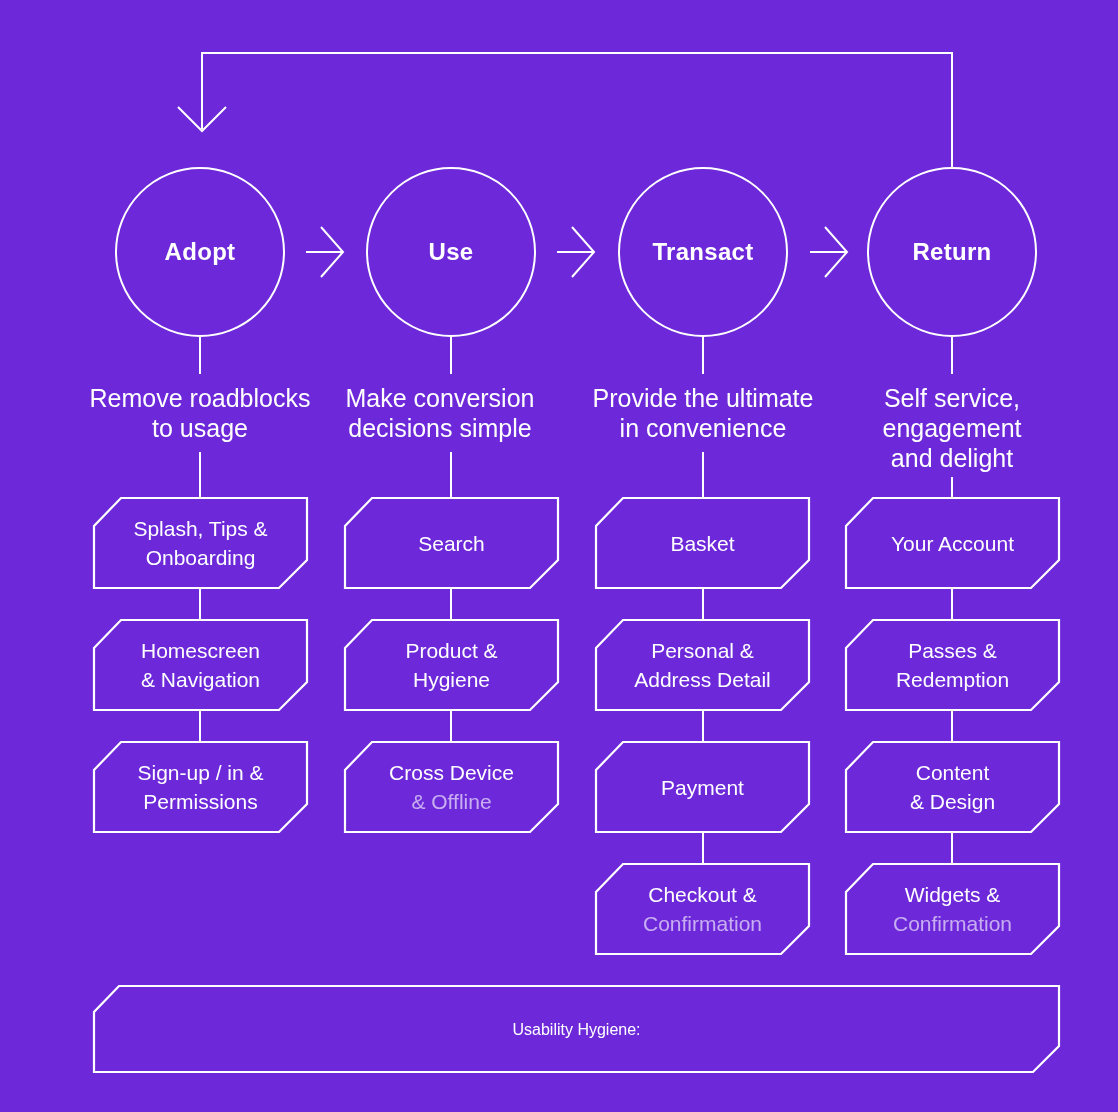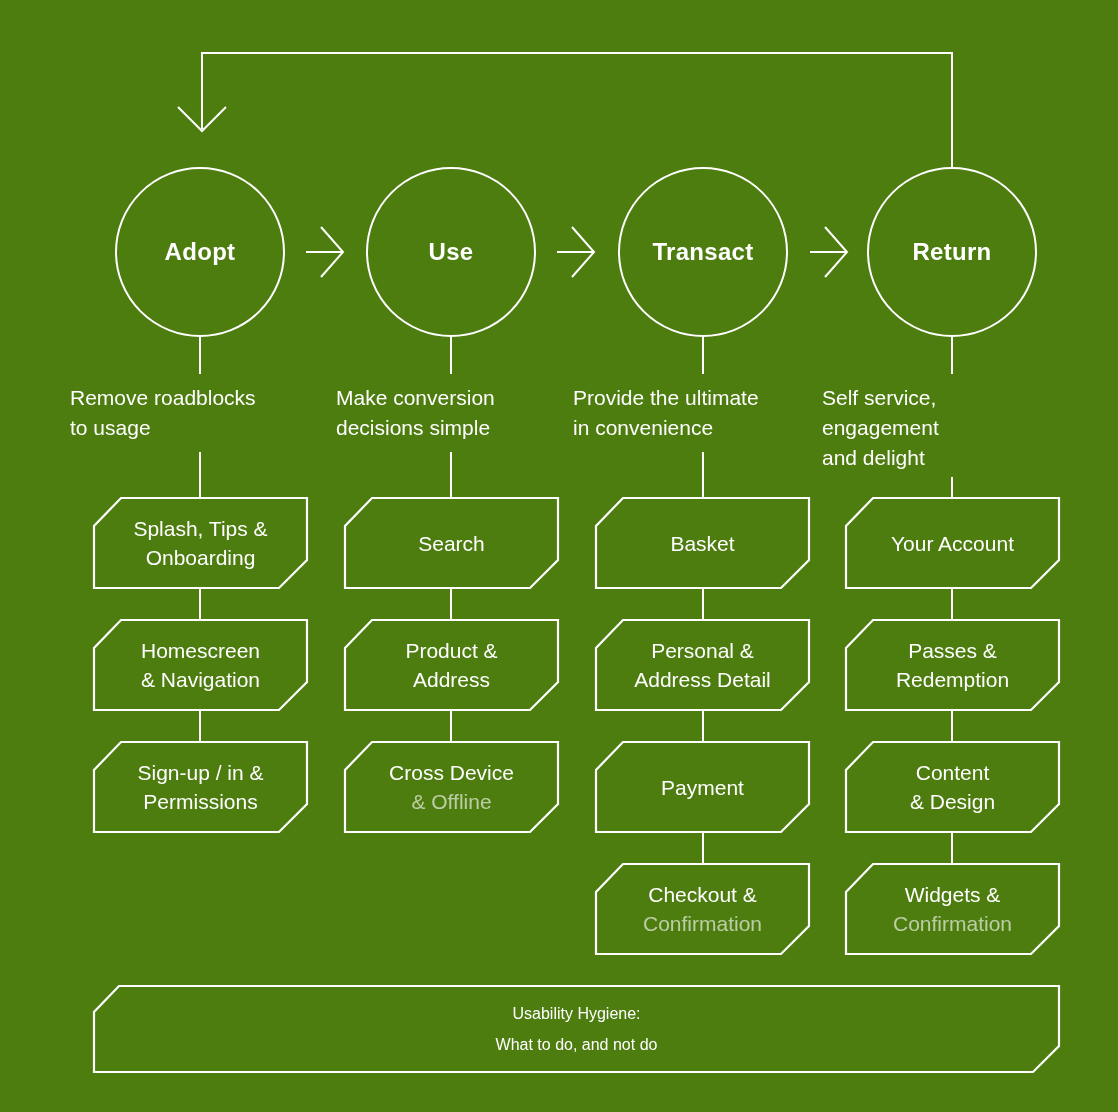--- a/index.html
+++ b/index.html
@@ -1,20 +1,20 @@
 <!DOCTYPE html>
 <html><head>
 <meta charset="utf-8">
 <style>
   html, body { margin: 0; padding: 0; background: #4285F4; }
   .canvas {
     position: relative;
     width: 1118px;
     height: 1112px;
-    background: #4d7c0f;
+    background: #6d28d9;
     font-family: "Liberation Sans", sans-serif;
     color: #ffffff;
     overflow: hidden;
   }
   svg.wires {
     position: absolute;
     left: 0; top: 0;
     width: 1118px; height: 1112px;
   }
   svg.wires path, svg.wires line, svg.wires circle {
@@ -28,22 +28,22 @@
     font-size: 24px;
     font-weight: bold;
     letter-spacing: 0.3px;
     white-space: nowrap;
     text-align: center;
   }
   .desc {
     position: absolute;
     width: 260px;
     transform: translateX(-50%);
-    text-align: left;
-    font-size: 21px;
+    text-align: center;
+    font-size: 25px;
     line-height: 30px;
     white-space: nowrap;
   }
   .node {
     position: absolute;
     width: 215px;
     height: 92px;
   }
   .node svg, .footer-box svg {
     position: absolute;
@@ -137,21 +137,21 @@
 
   <div class="stage-label" style="left:200px; top:252px;">Adopt</div>
   <div class="stage-label" style="left:451px; top:252px;">Use</div>
   <div class="stage-label" style="left:703px; top:252px;">Transact</div>
   <div class="stage-label" style="left:952px; top:252px;">Return</div>
 
   <div class="desc" style="left:200px; top:383px;">
     <div>Remove roadblocks</div>
     <div>to usage</div>
   </div>
-  <div class="desc" style="left:466px; top:383px;">
+  <div class="desc" style="left:440px; top:383px;">
     <div>Make conversion</div>
     <div>decisions simple</div>
   </div>
   <div class="desc" style="left:703px; top:383px;">
     <div>Provide the ultimate</div>
     <div>in convenience</div>
   </div>
   <div class="desc" style="left:952px; top:383px;">
     <div>Self service,</div>
     <div>engagement</div>
@@ -193,21 +193,21 @@
     <div class="node-text">
       <span>Search</span>
     </div>
   </div>
   <div class="node" style="left:344px; top:619px;">
     <svg width="215" height="92" viewBox="0 0 215 92">
         <path d="M28 1 H214 V63 L186 91 H1 V29 Z"></path>
       </svg>
     <div class="node-text">
       <span>Product &amp;</span>
-      <span>Address</span>
+      <span>Hygiene</span>
     </div>
   </div>
   <div class="node" style="left:344px; top:741px;">
     <svg width="215" height="92" viewBox="0 0 215 92">
         <path d="M28 1 H214 V63 L186 91 H1 V29 Z"></path>
       </svg>
     <div class="node-text">
       <span>Cross Device</span>
       <span class="muted">&amp; Offline</span>
     </div>
@@ -283,17 +283,16 @@
       <span class="muted">Confirmation</span>
     </div>
   </div>
 
   <div class="footer-box">
     <svg width="967" height="88" viewBox="0 0 967 88">
         <path d="M26 1 H966 V61 L940 87 H1 V27 Z"></path>
       </svg>
     <div class="node-text">
       <span>Usability Hygiene:</span>
-      <span>What to do, and not do</span>
     </div>
   </div>
 
 </div>
 
 </body></html>

